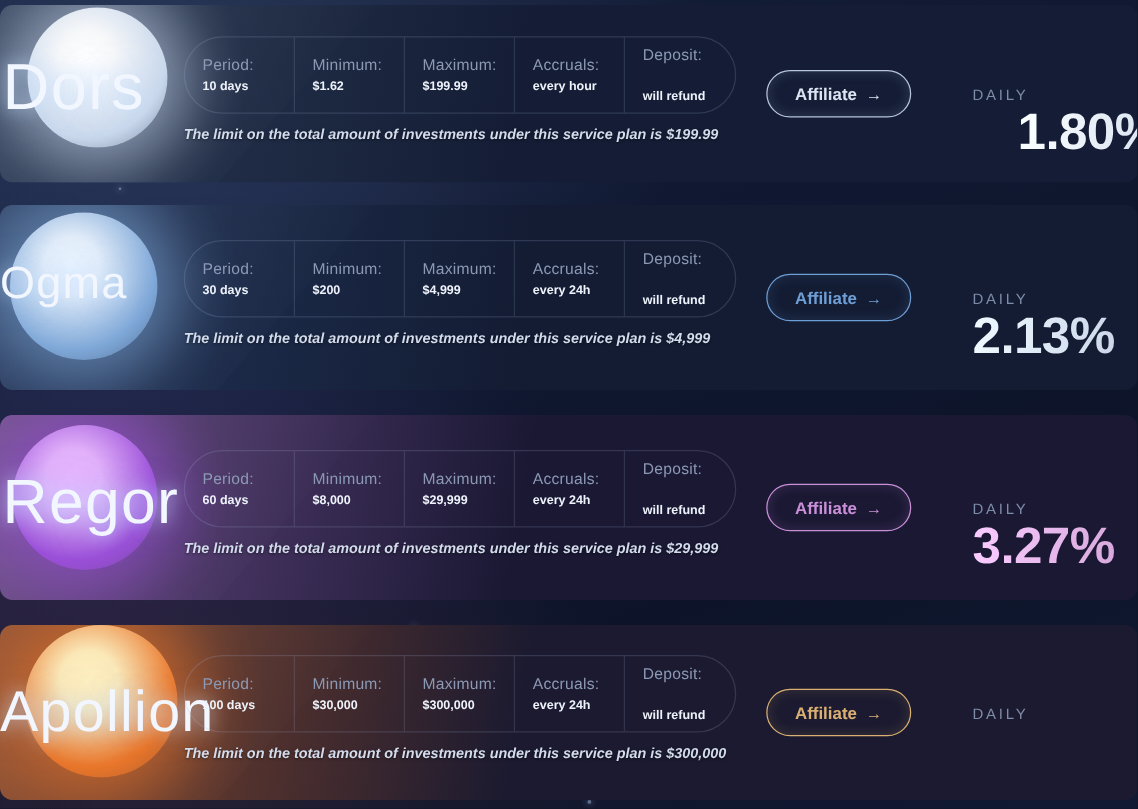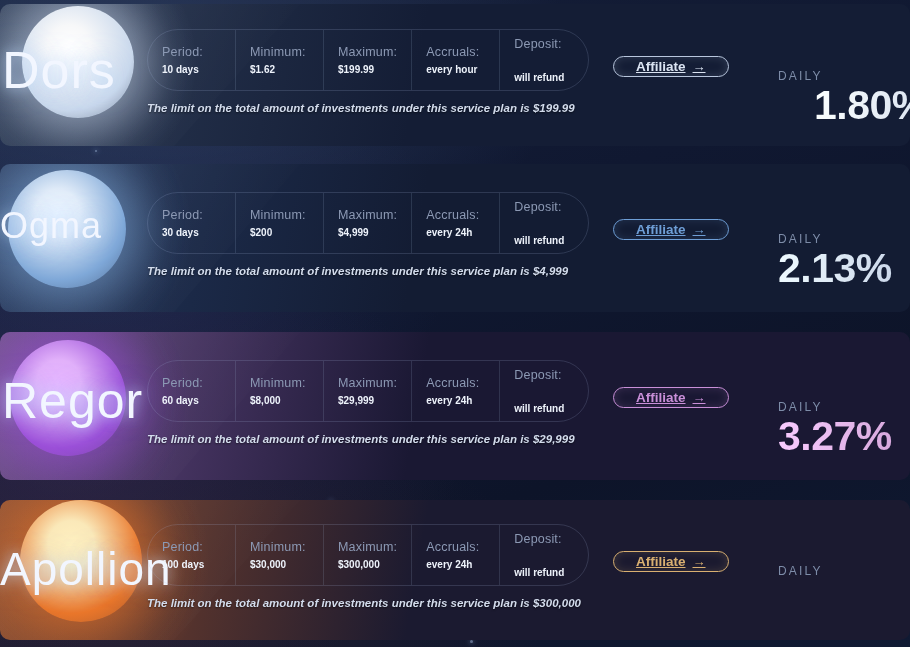--- a/index.html
+++ b/index.html
@@ -132,31 +132,30 @@
   }
 
   
   .affiliate-btn {
     position: absolute;
     z-index: 6;
     display: inline-flex;
     align-items: center;
     justify-content: flex-start;
     gap: 7px;
-    height: 21px;
+    height: 38px;
     padding: 0 22px;
     border-radius: 20px;
     background: transparent;
     border: 1px solid rgba(190,205,235,.55);
     color: #e8eefa;
     font-size: 13.5px;
     font-weight: 600;
     cursor: pointer;
     white-space: nowrap;
-    text-decoration: underline;
   }
   .affiliate-btn .arrow { font-size: 13px; line-height: 1; }
 
   
   .rate-block {
     position: absolute;
     z-index: 6;
     text-align: left;
   }
   .rate-label {

